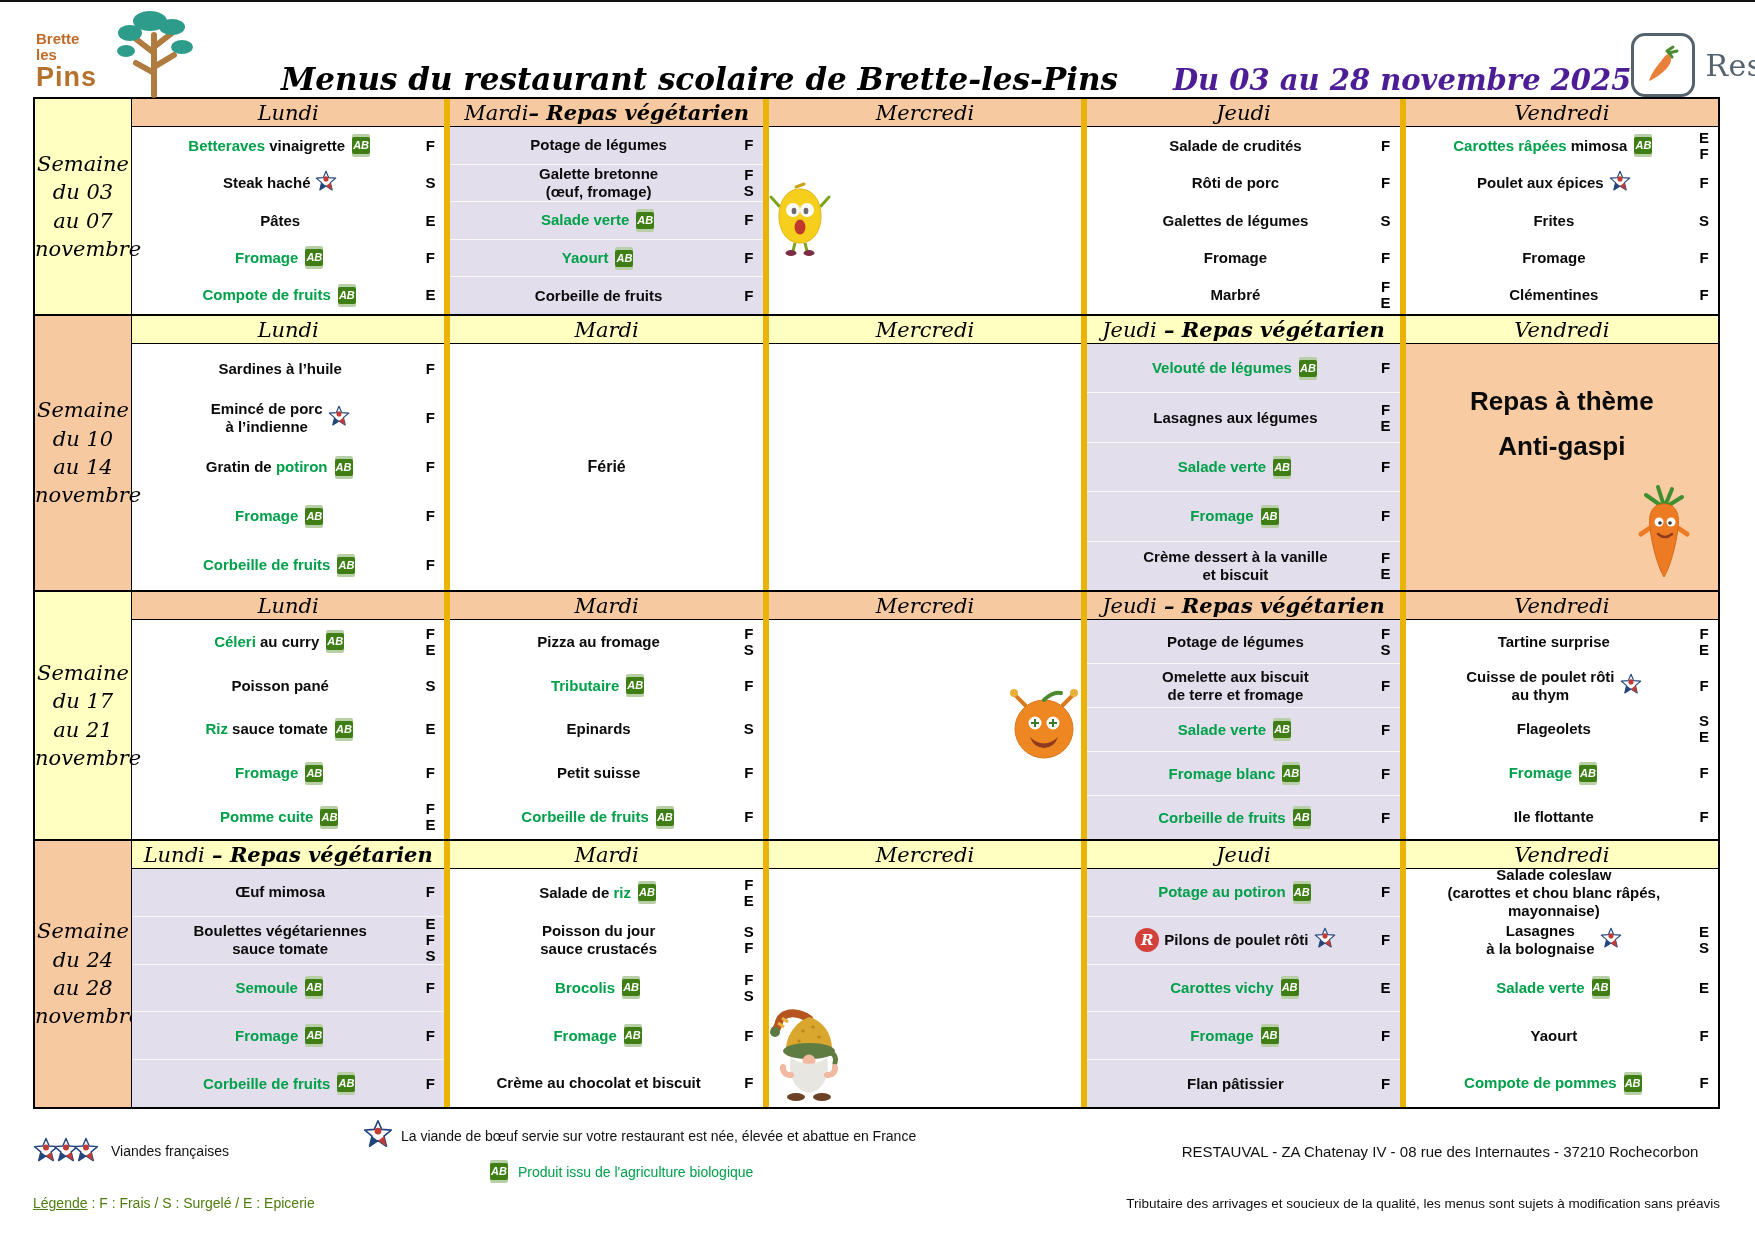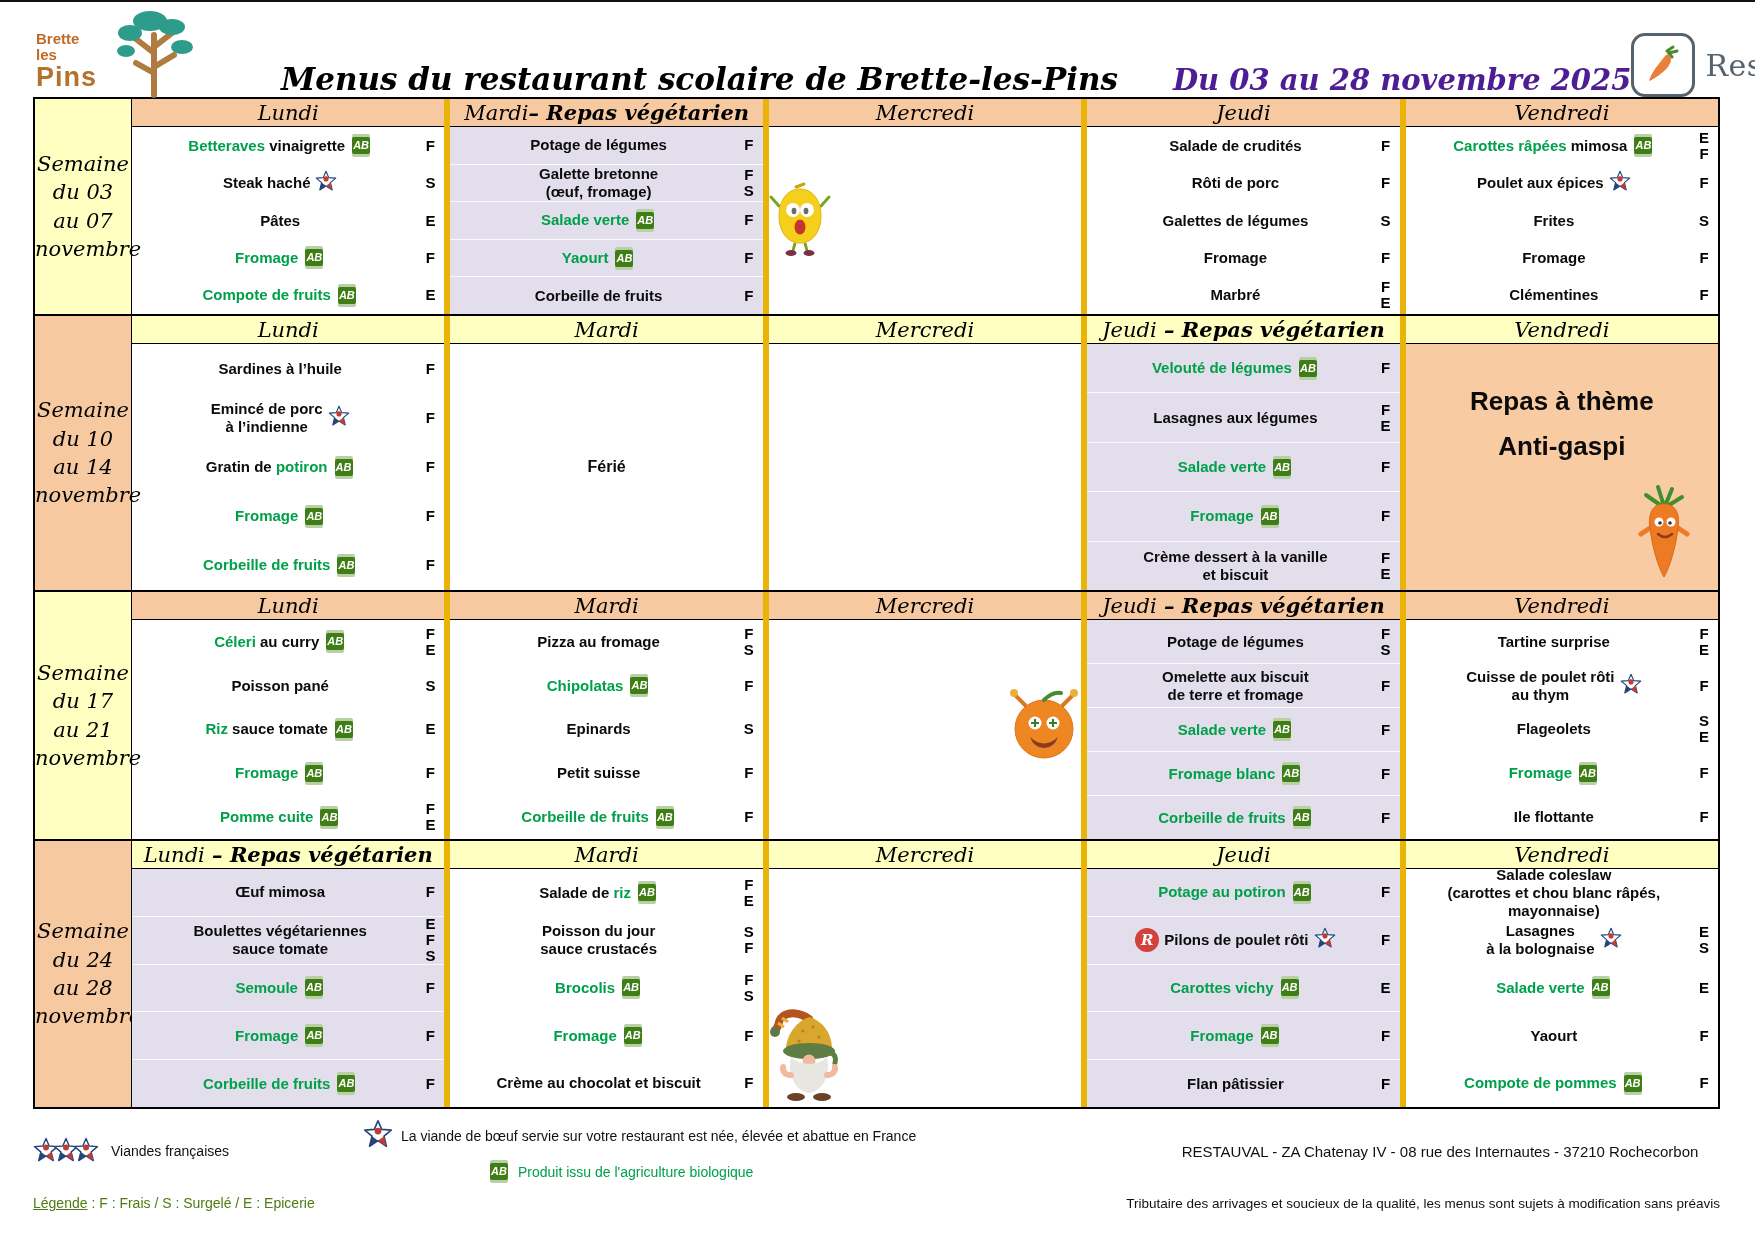--- a/index.html
+++ b/index.html
@@ -544,21 +544,21 @@
               <div class="item-main">
                 <span class="item-text"><span>Pizza au fromage</span></span>
               </div>
               <div class="item-codes">
                 <div>F</div>
                 <div>S</div>
               </div>
             </div>
             <div class="menu-item">
               <div class="item-main">
-                <span class="item-text"><span class="grn">Chipolatas</span></span>
+                <span class="item-text"><span class="grn">Tributaire</span></span>
                 <span class="ab">AB</span>
               </div>
               <div class="item-codes">
                 <div>F</div>
               </div>
             </div>
             <div class="menu-item">
               <div class="item-main">
                 <span class="item-text"><span>Epinards</span></span>
               </div>

